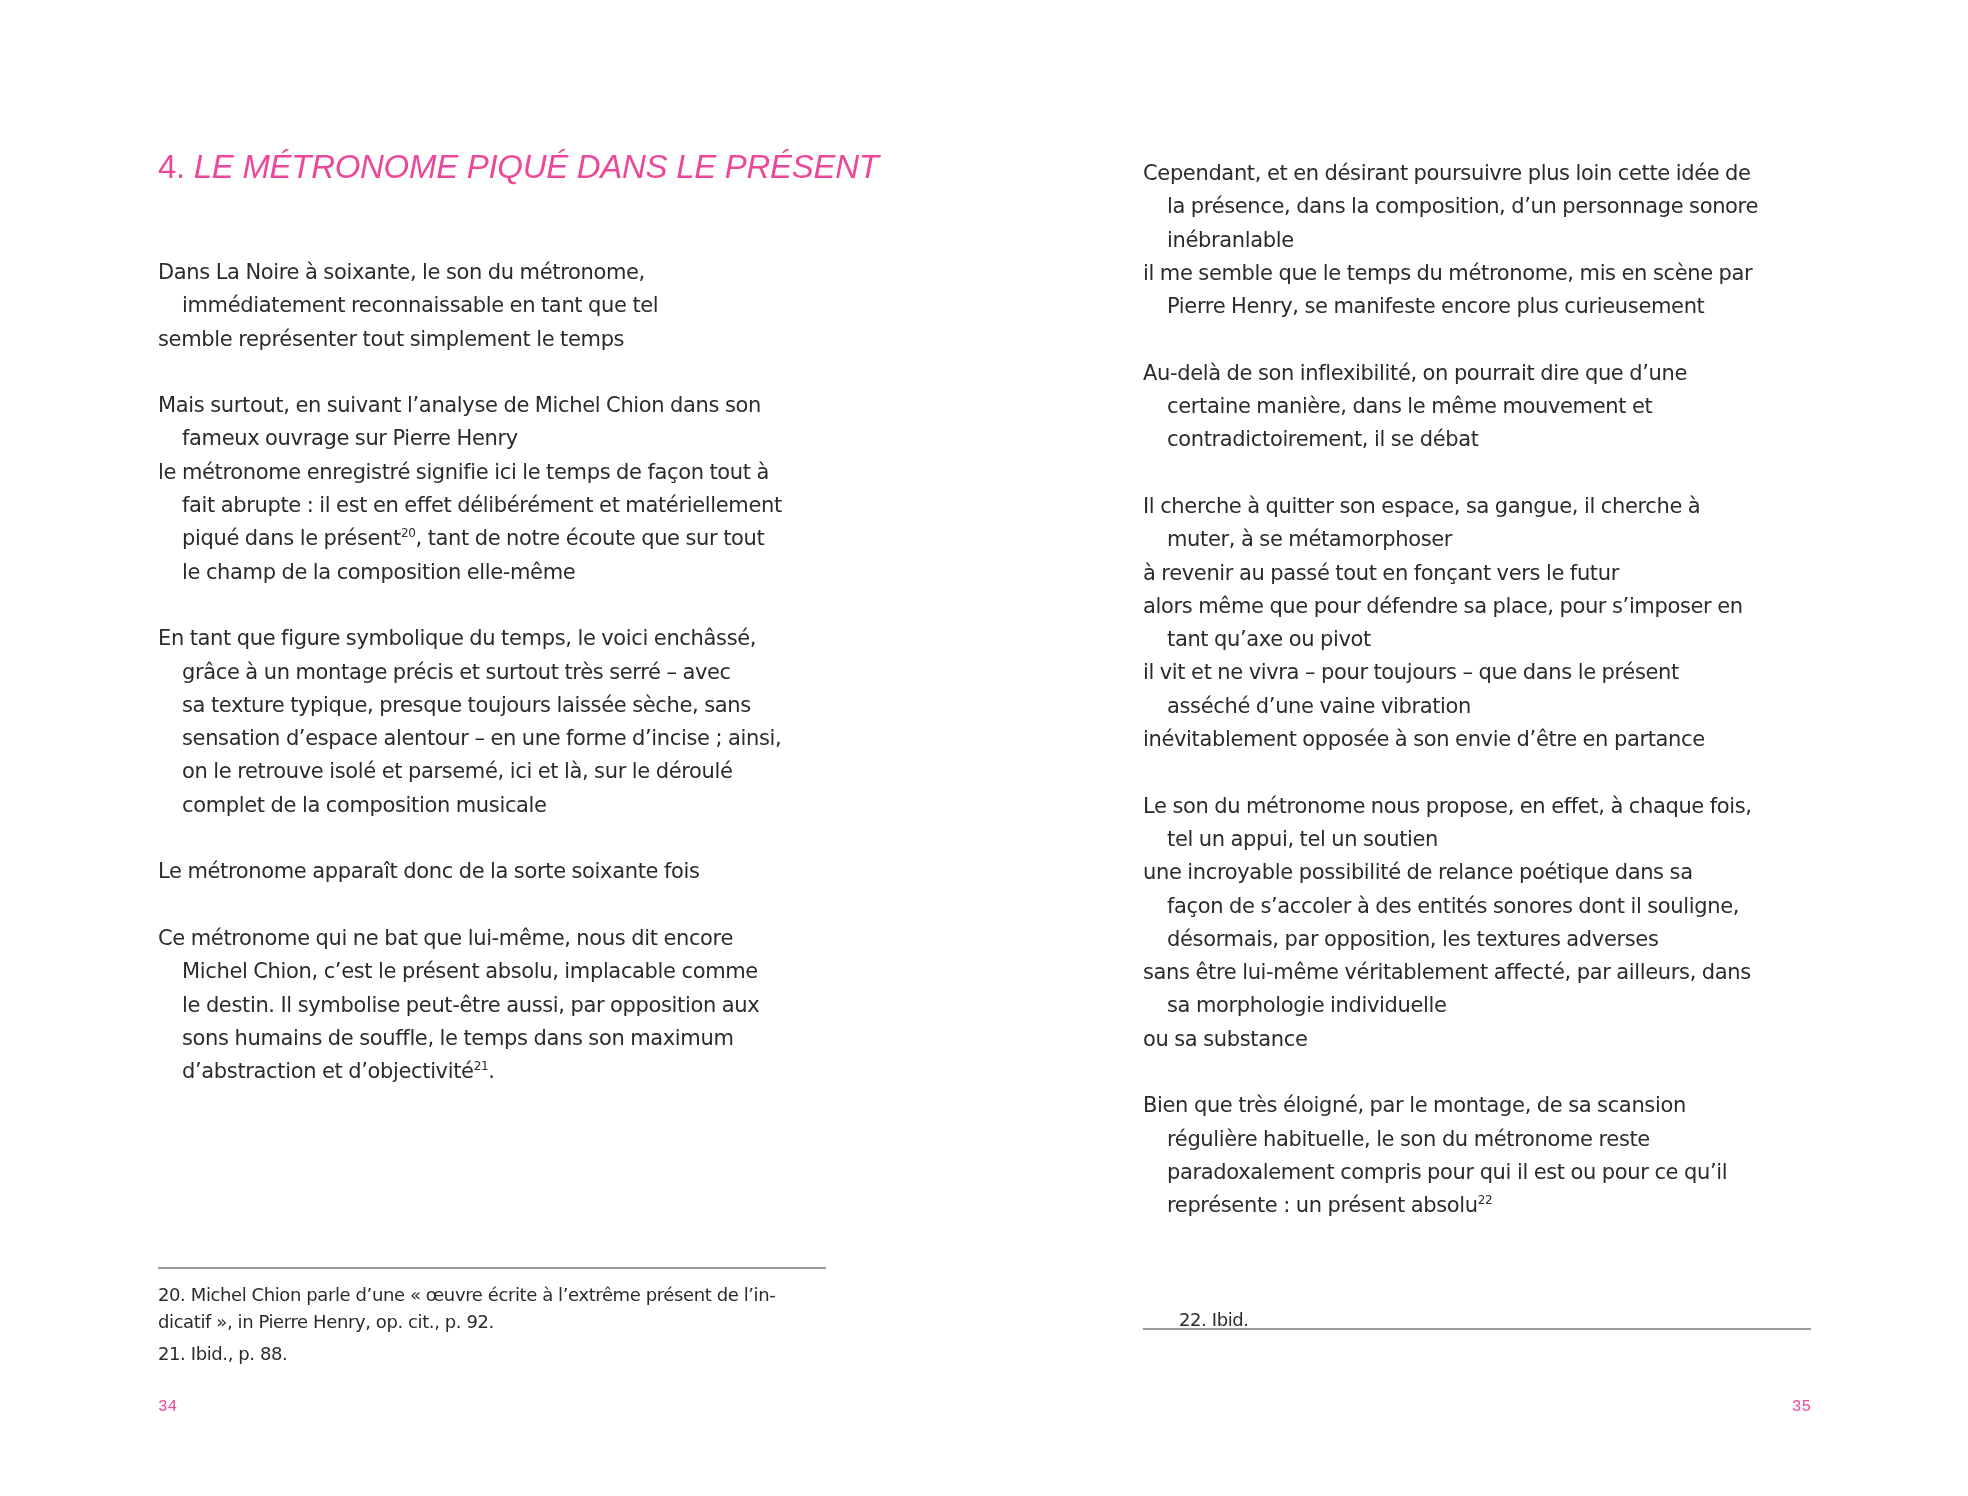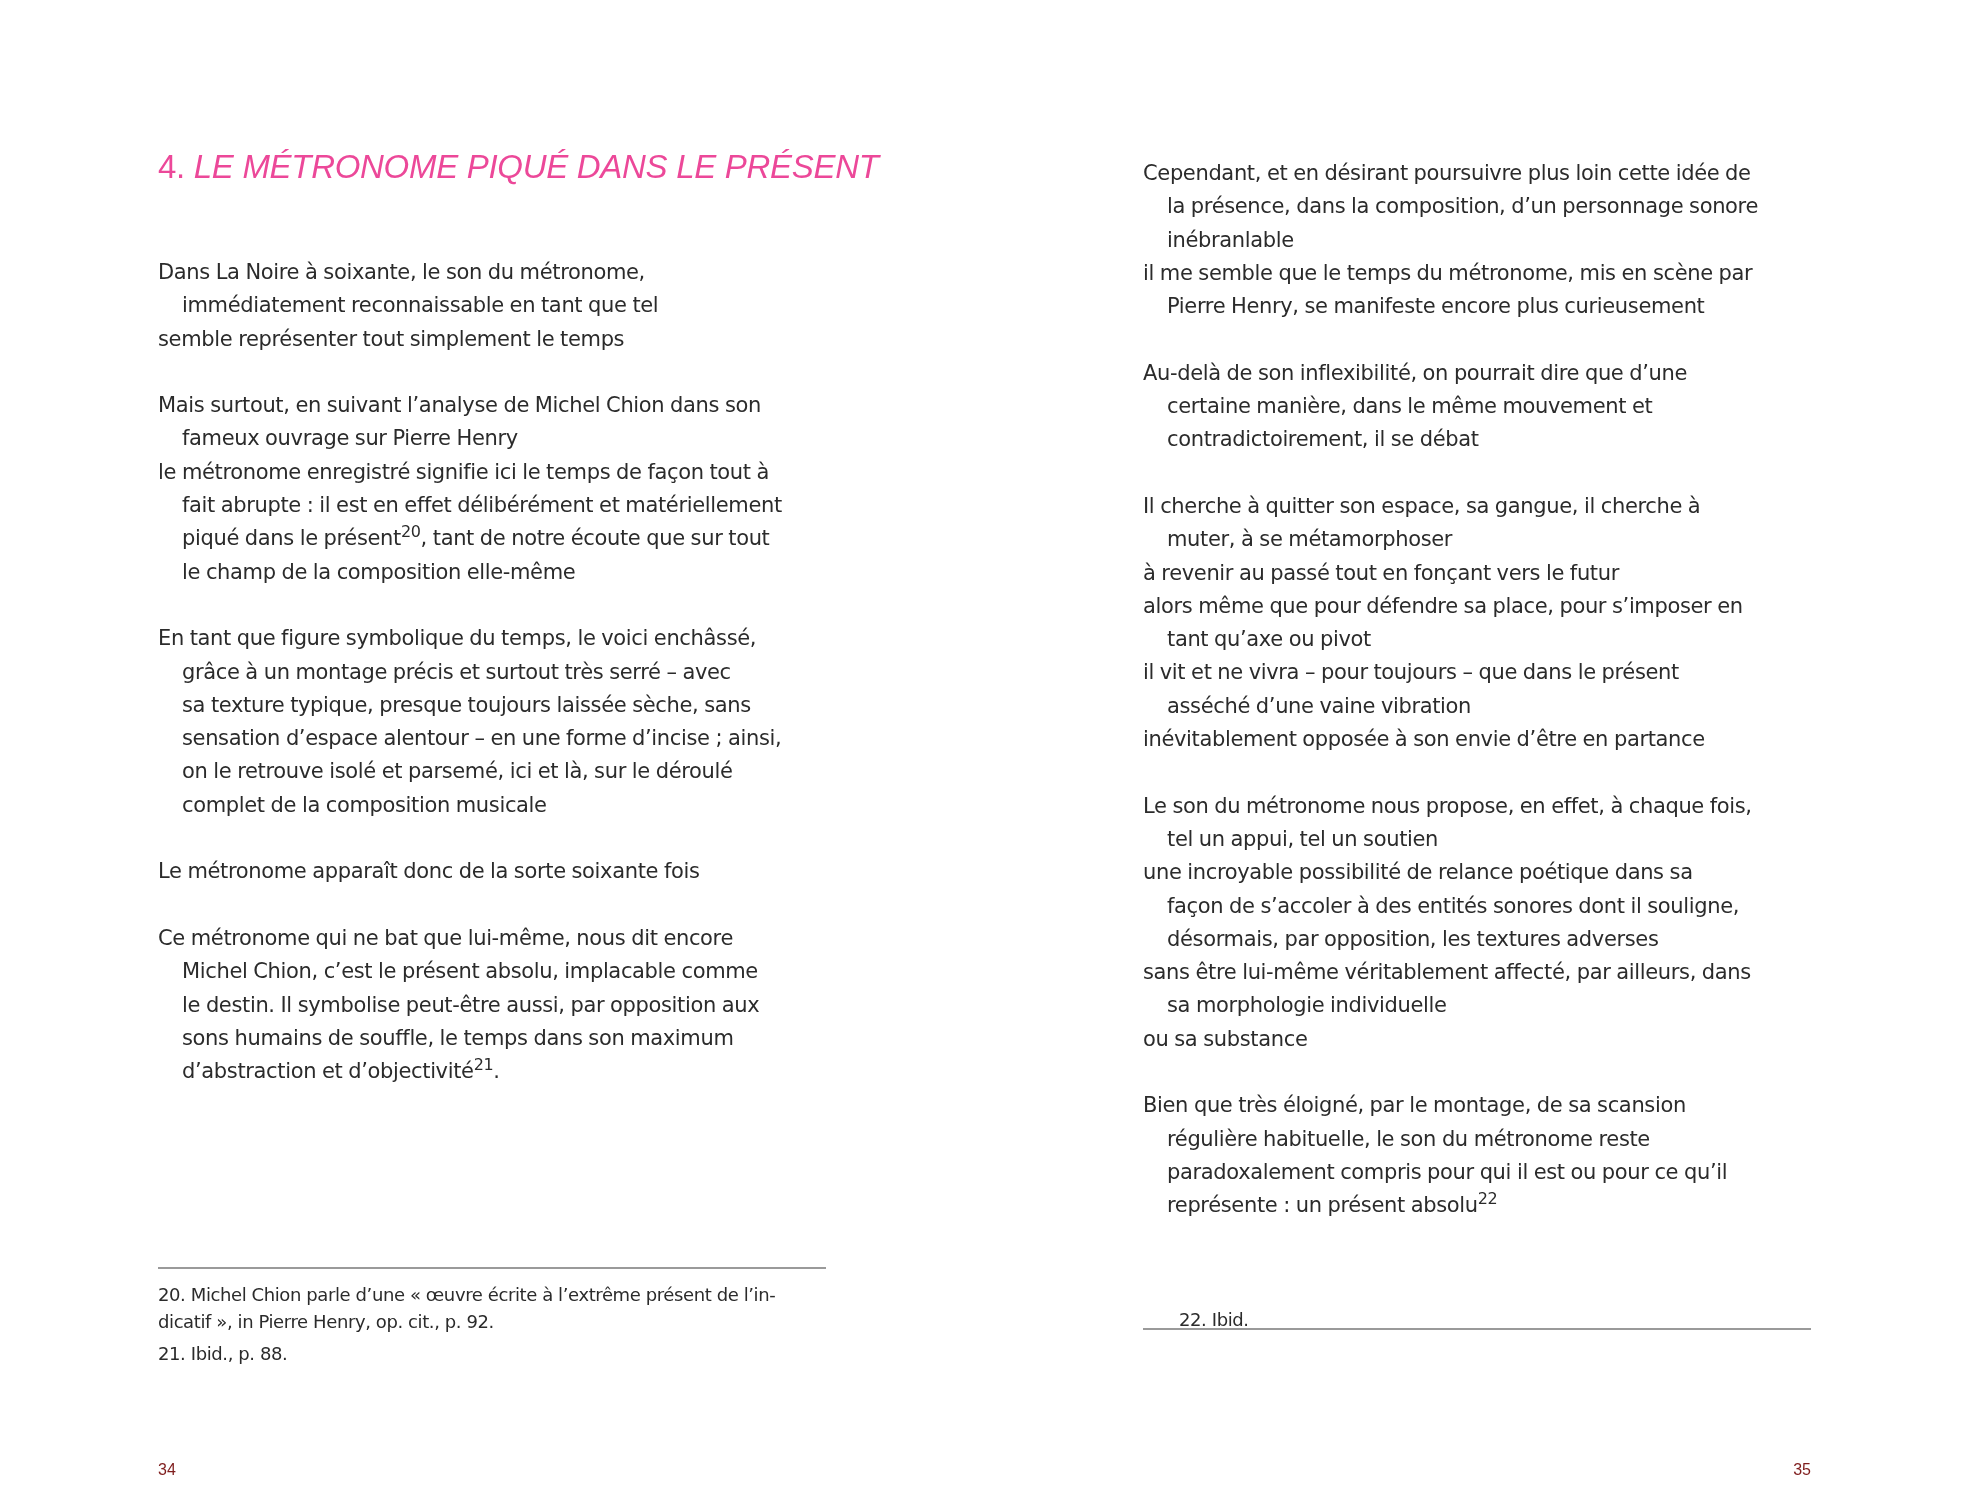--- a/index.html
+++ b/index.html
@@ -18,32 +18,32 @@
     .body-text {
       position: absolute; left: 0; width: 690px;
       font-family: "DejaVu Sans", sans-serif;
       font-size: 21px; line-height: 33.3px; color: #2b2b2b;
       letter-spacing: -0.35px; word-spacing: -0.5px;
     }
     .para { margin: 0 0 33.3px 0; }
     .line { display: block; white-space: nowrap; }
     .line.indent { padding-left: 24px; }
     .it { }
-    sup { font-size: 16px; line-height: 0; vertical-align: 8px; }
+    sup { font-size: 12px; line-height: 0; vertical-align: 8px; }
     .fn-rule { position: absolute; left: 0; width: 668px; height: 0; border-top: 2px solid #9a9a9a; }
     .footnotes {
       position: absolute; left: 0; width: 690px;
       font-family: "DejaVu Sans", sans-serif;
       font-size: 18px; line-height: 27px; color: #2b2b2b; letter-spacing: -0.4px;
     }
     .fn { margin: 0 0 5px 0; white-space: nowrap; }
     .folio {
-      position: absolute; top: 1461px;
-      font-family: Liberation Sans, sans-serif;
-      font-size: 16px; color: #7f1d1d;
+      position: absolute; top: 1398px;
+      font-family: Liberation Mono, monospace;
+      font-size: 16px; color: #ec4899;
     }
   </style>
 </head>
 <body>
 
 <div class="spread">
 
   <div class="page left">
     <h1 class="heading"><span>4. </span><span class="em">LE MÉTRONOME PIQUÉ DANS LE PRÉSENT</span></h1>
 

